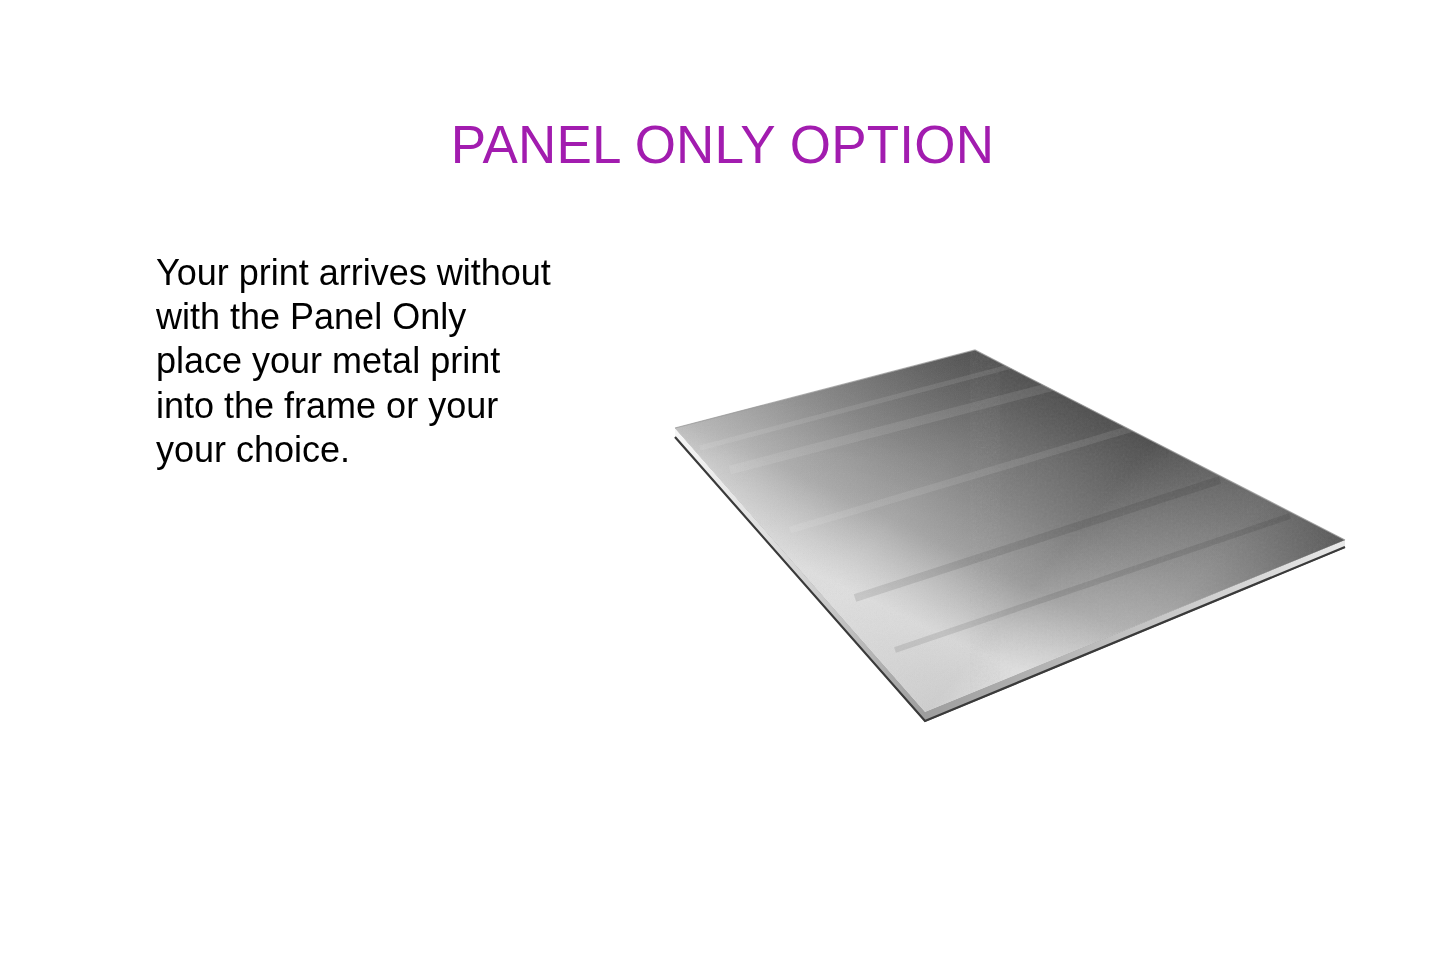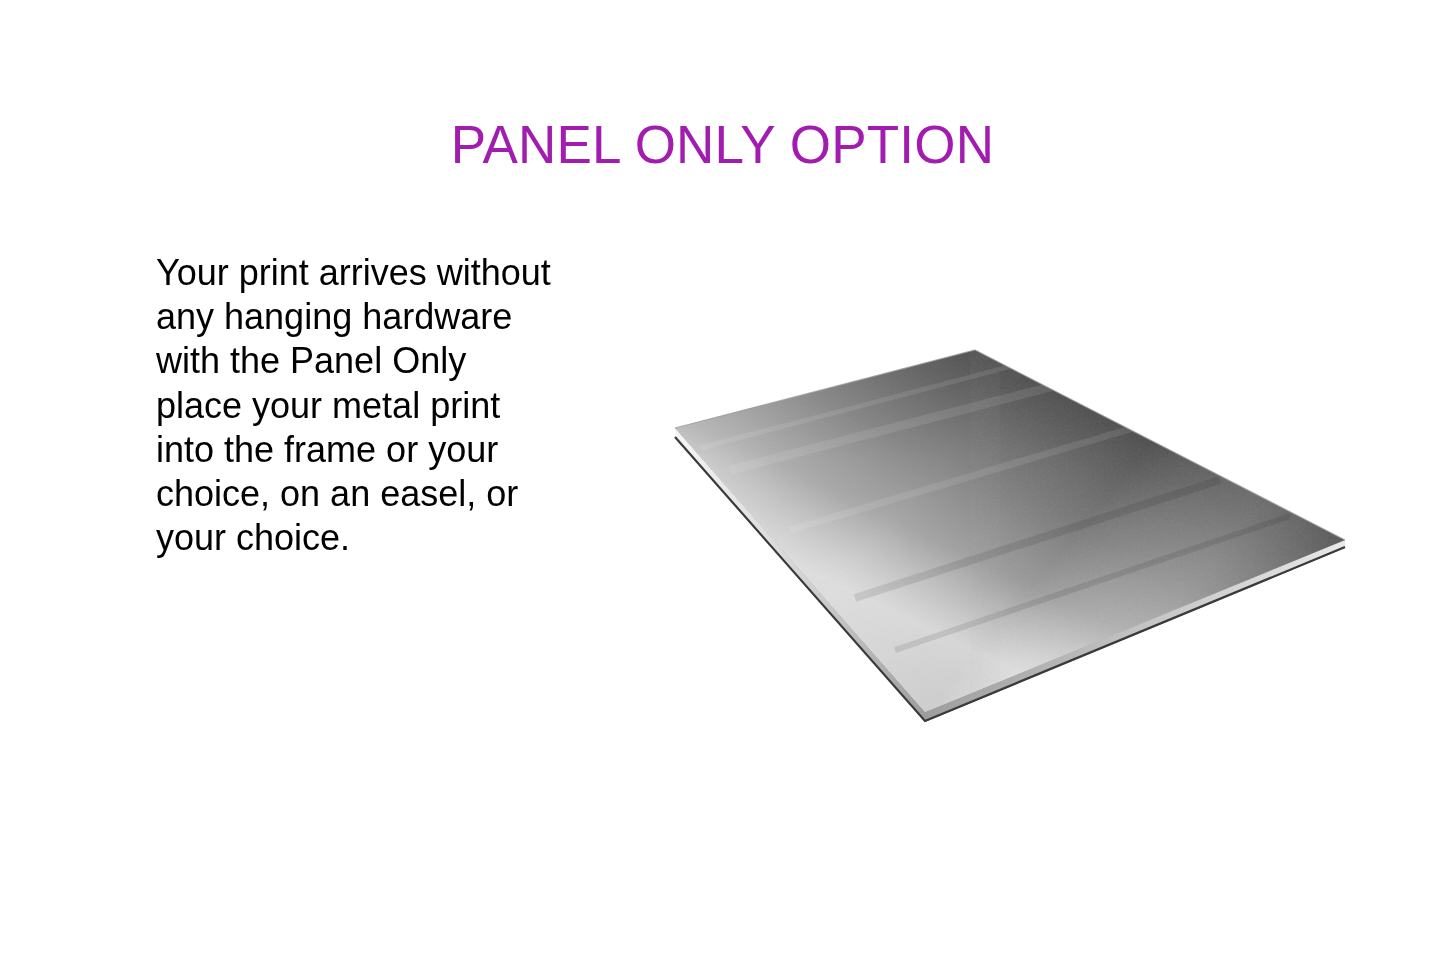--- a/index.html
+++ b/index.html
@@ -68,25 +68,23 @@
 </style>
 </head>
 <body>
 
 <div id="slide">
 
   <h1 id="slide-title">PANEL ONLY OPTION</h1>
 
   <div id="body-text">
     <span class="line">Your print arrives without</span>
-    <span class="line">any hanging hardware</span>
     <span class="line">with the Panel Only</span>
     <span class="line">place your metal print</span>
     <span class="line">into the frame or your</span>
-    <span class="line">choice, on an easel, or</span>
     <span class="line">your choice.</span>
   </div>
 
   <div id="panel-figure">
     <svg viewBox="0 0 740 400" xmlns="http://www.w3.org/2000/svg">
       <defs>
 
         <linearGradient id="sheen" x1="0.06" y1="0.92" x2="0.86" y2="0.06">
           <stop offset="0.00" stop-color="#fafafa"></stop>
           <stop offset="0.12" stop-color="#ececec"></stop>

